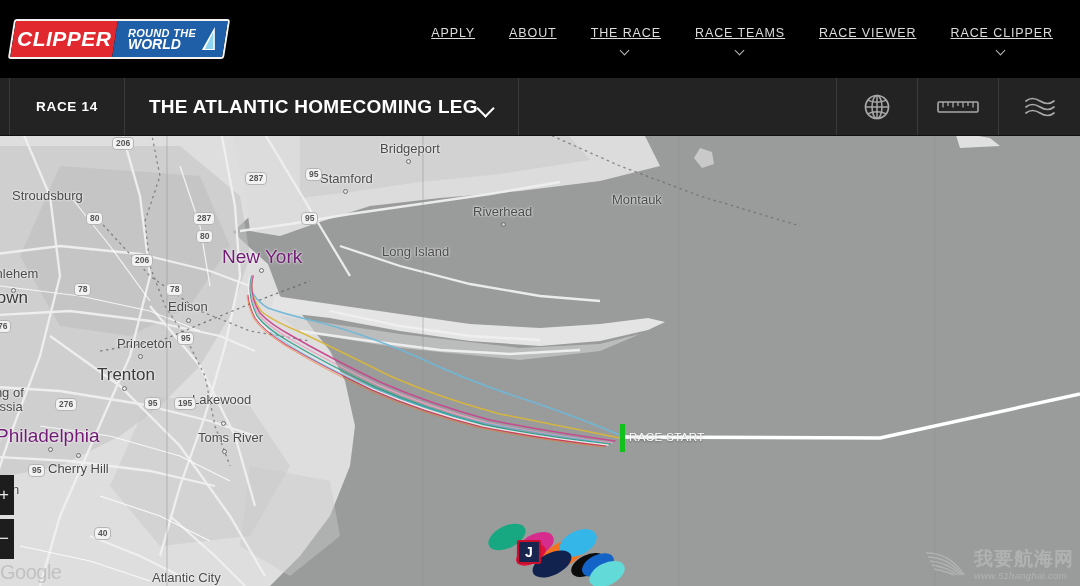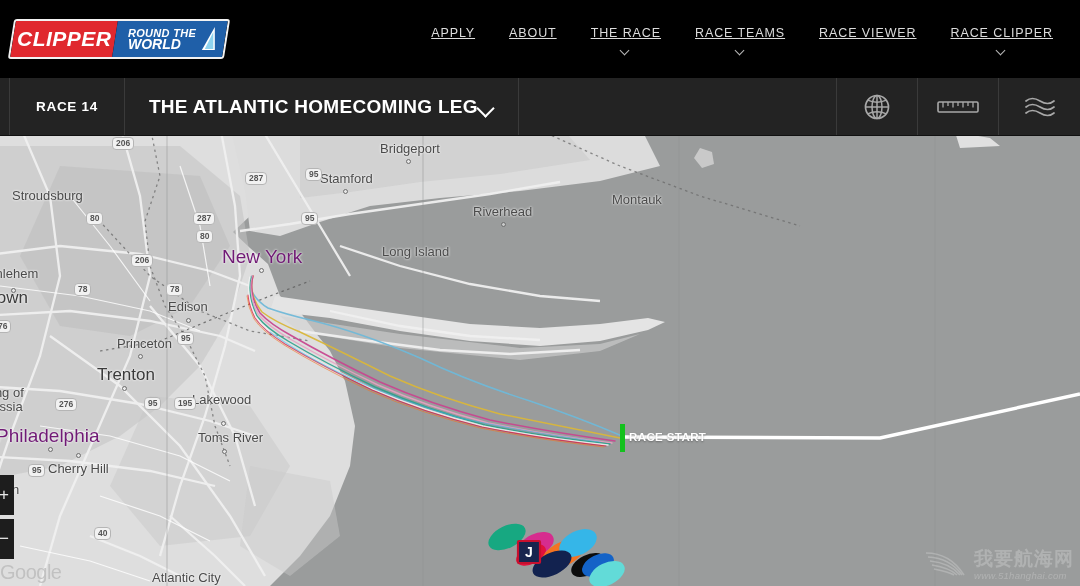--- a/index.html
+++ b/index.html
@@ -165,21 +165,21 @@
     border: 1px solid #b5b5b5;
     border-radius: 4px;
     color: #555;
     font-size: 8.5px; font-weight: 700;
     padding: 0px 3px;
     line-height: 11px;
   }
 
   .race-start-label {
     position: absolute;
-    color: #ffffff; font-weight: 700;
+    color: #ffffff; font-weight: 400;
     font-size: 11.5px; letter-spacing: .4px;
     text-shadow: 0 1px 2px rgba(0,0,0,.35);
     pointer-events: none;
   }
 
   .zoom-ctl {
     position: absolute; left: -26px;
     width: 40px; height: 40px;
     background: #1d1d1d;
     display: flex; align-items: center; justify-content: flex-end;

